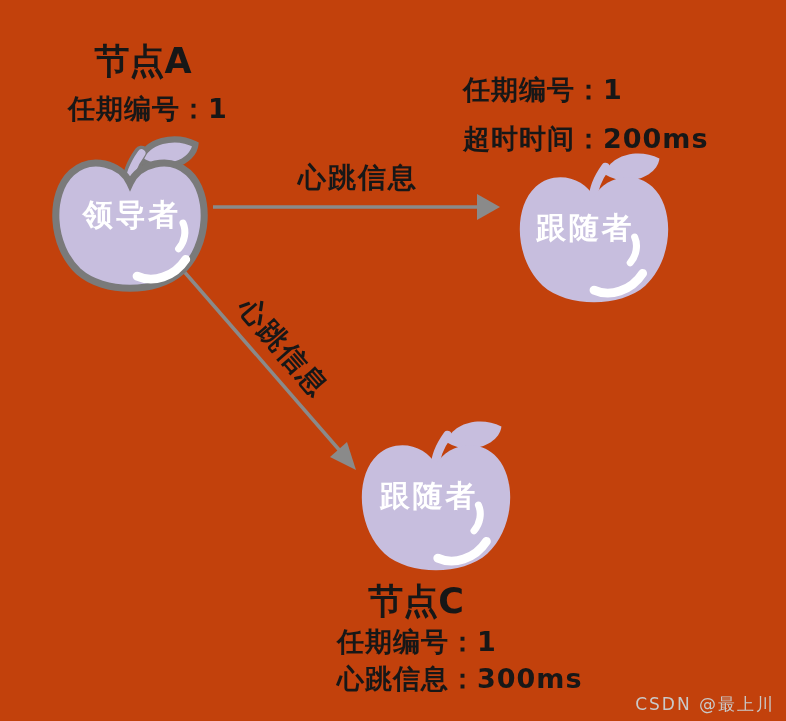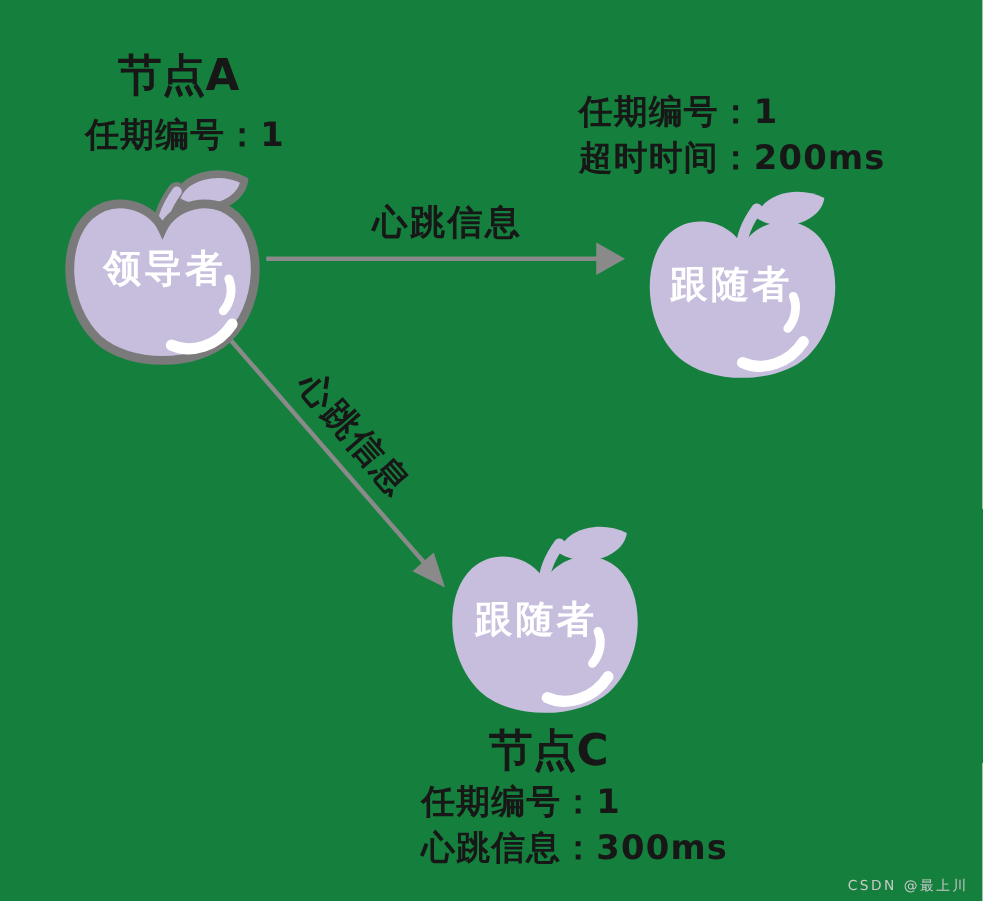--- a/index.html
+++ b/index.html
@@ -4,21 +4,21 @@
 <style>
   :root{
     --apple-fill:#c7bede;
     --apple-outline:#7a7a7a;
     --arrow:#8a8a8a;
     --label-text:#171717;
     --watermark-text:#c9c9c9;
   }
   html,body{margin:0;padding:0;background:#ffffff;}
   .canvas{
-    position:relative;width:786px;height:721px;background:#15803d;
+    position:relative;width:786px;height:721px;background:#c2410c;
     overflow:hidden;font-family:"DejaVu Sans",sans-serif;color:var(--label-text);
   }
   .label{position:absolute;white-space:nowrap;line-height:1.1;}
   .title{font-size:35px;font-weight:700;transform:translateX(-50%);}
   .attr{font-size:27px;font-weight:600;letter-spacing:1px;}
   .attr.centered{transform:translateX(-50%);}
   .edge-label{font-size:28px;font-weight:600;letter-spacing:2px;}
   .edge-label.rotated{transform:translate(-50%,-50%) rotate(49deg);transform-origin:center;}
   svg.apple{position:absolute;overflow:visible;}
   .apple .body{fill:var(--apple-fill);}
@@ -29,35 +29,35 @@
   .apple.outlined .leaf{stroke:var(--apple-outline);stroke-width:7;}
   .apple.outlined .stem-under{stroke:var(--apple-outline);stroke-width:17;}
   .shine{fill:none;stroke:#ffffff;stroke-linecap:round;}
   .shine-small{stroke-width:8;}
   .shine-big{stroke-width:10;}
   .role{fill:#ffffff;font-size:34px;font-weight:600;text-anchor:middle;letter-spacing:3px;
         dominant-baseline:middle;font-family:"DejaVu Sans",sans-serif;}
   .arrows{position:absolute;left:0;top:0;pointer-events:none;}
   .arrow-line{stroke:var(--arrow);stroke-width:3.5;fill:none;}
   .arrow-head{fill:var(--arrow);stroke:none;}
-  .watermark{position:absolute;right:11px;bottom:5px;font-size:11px;
+  .watermark{position:absolute;right:11px;bottom:5px;font-size:17px;
              color:var(--watermark-text);letter-spacing:2px;font-weight:400;}
 </style>
 </head>
 <body>
 
 <div class="canvas">
 
   <div class="label title" style="left:143px;top:42px;">节点A</div>
   <div class="label attr centered" style="left:148px;top:94px;">任期编号：1</div>
 
   <div class="label attr" style="left:463px;top:75px;">任期编号：1</div>
-  <div class="label attr" style="left:463px;top:112px;">超时时间：200ms</div>
+  <div class="label attr" style="left:463px;top:124px;">超时时间：200ms</div>
 
-  <div class="label title" style="left:439px;top:582px;">节点C</div>
+  <div class="label title" style="left:416px;top:582px;">节点C</div>
   <div class="label attr" style="left:337px;top:627px;">任期编号：1</div>
   <div class="label attr" style="left:337px;top:664px;">心跳信息：300ms</div>
 
   <svg class="arrows" width="786" height="721" viewBox="0 0 786 721">
     <g>
       <line class="arrow-line" x1="213" y1="207" x2="480" y2="207"></line>
       <polygon class="arrow-head" points="500,207 477,194 477,220"></polygon>
     </g>
     <g>
       <line class="arrow-line" x1="181" y1="268" x2="341" y2="452"></line>

